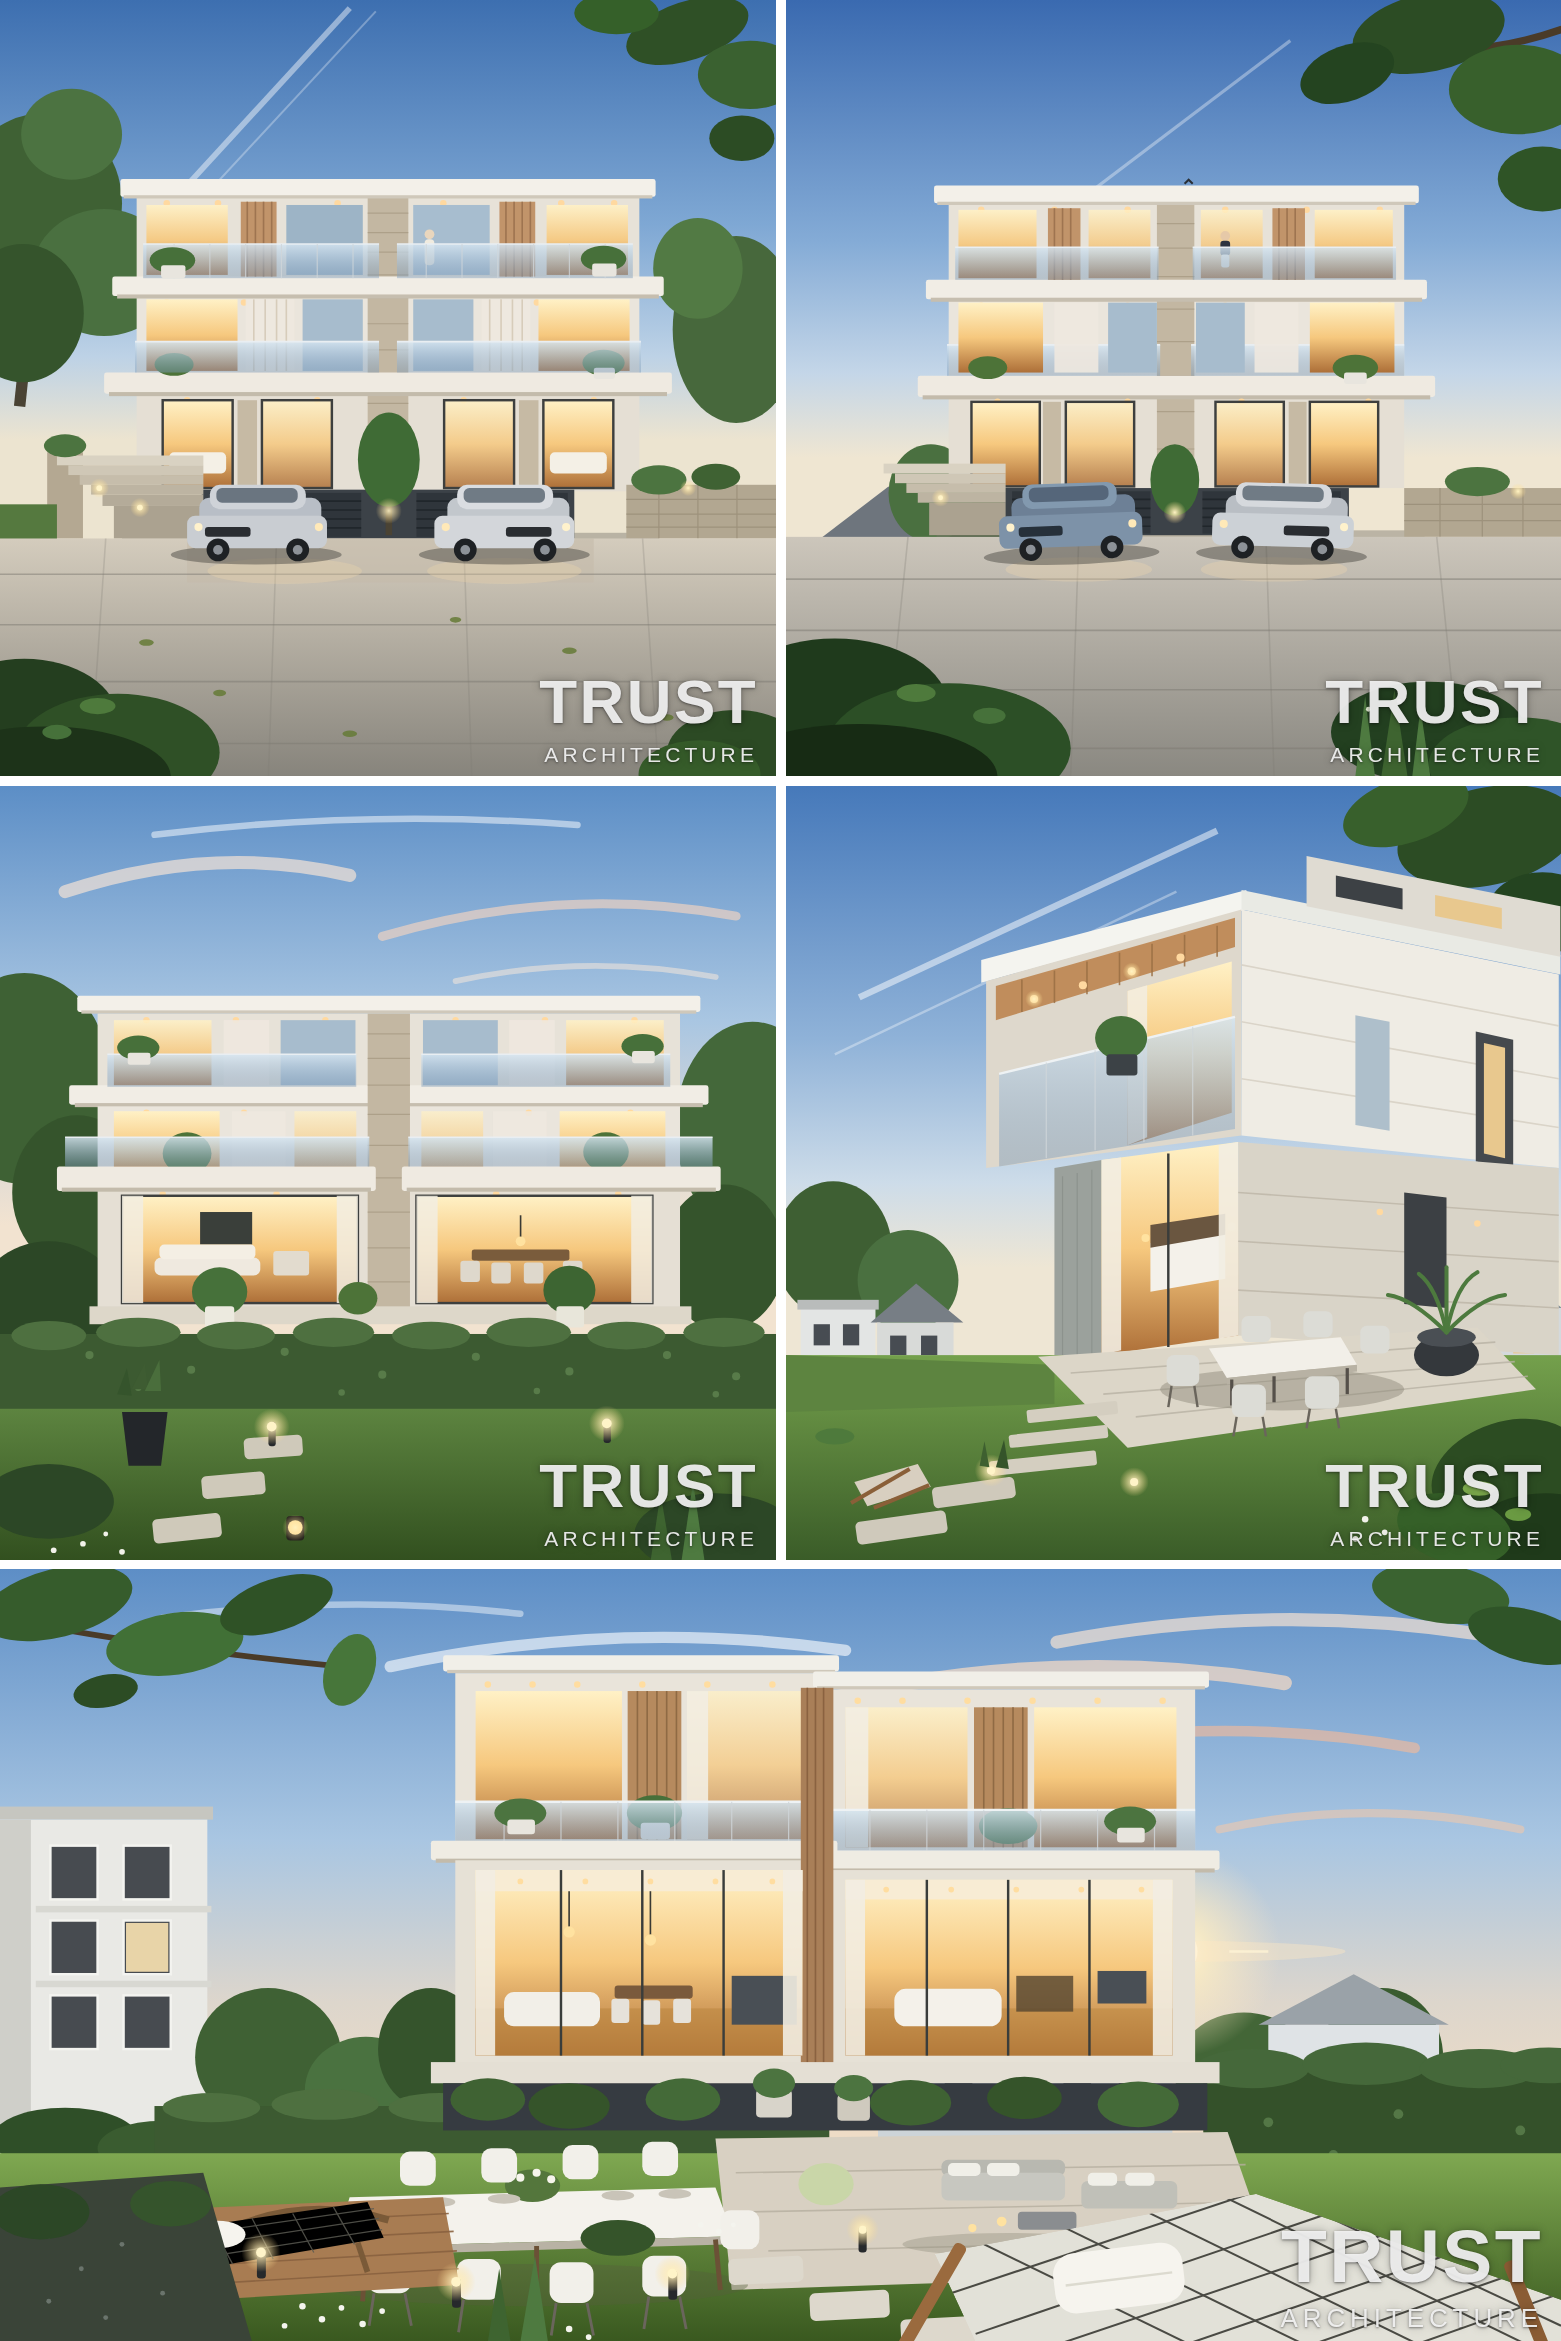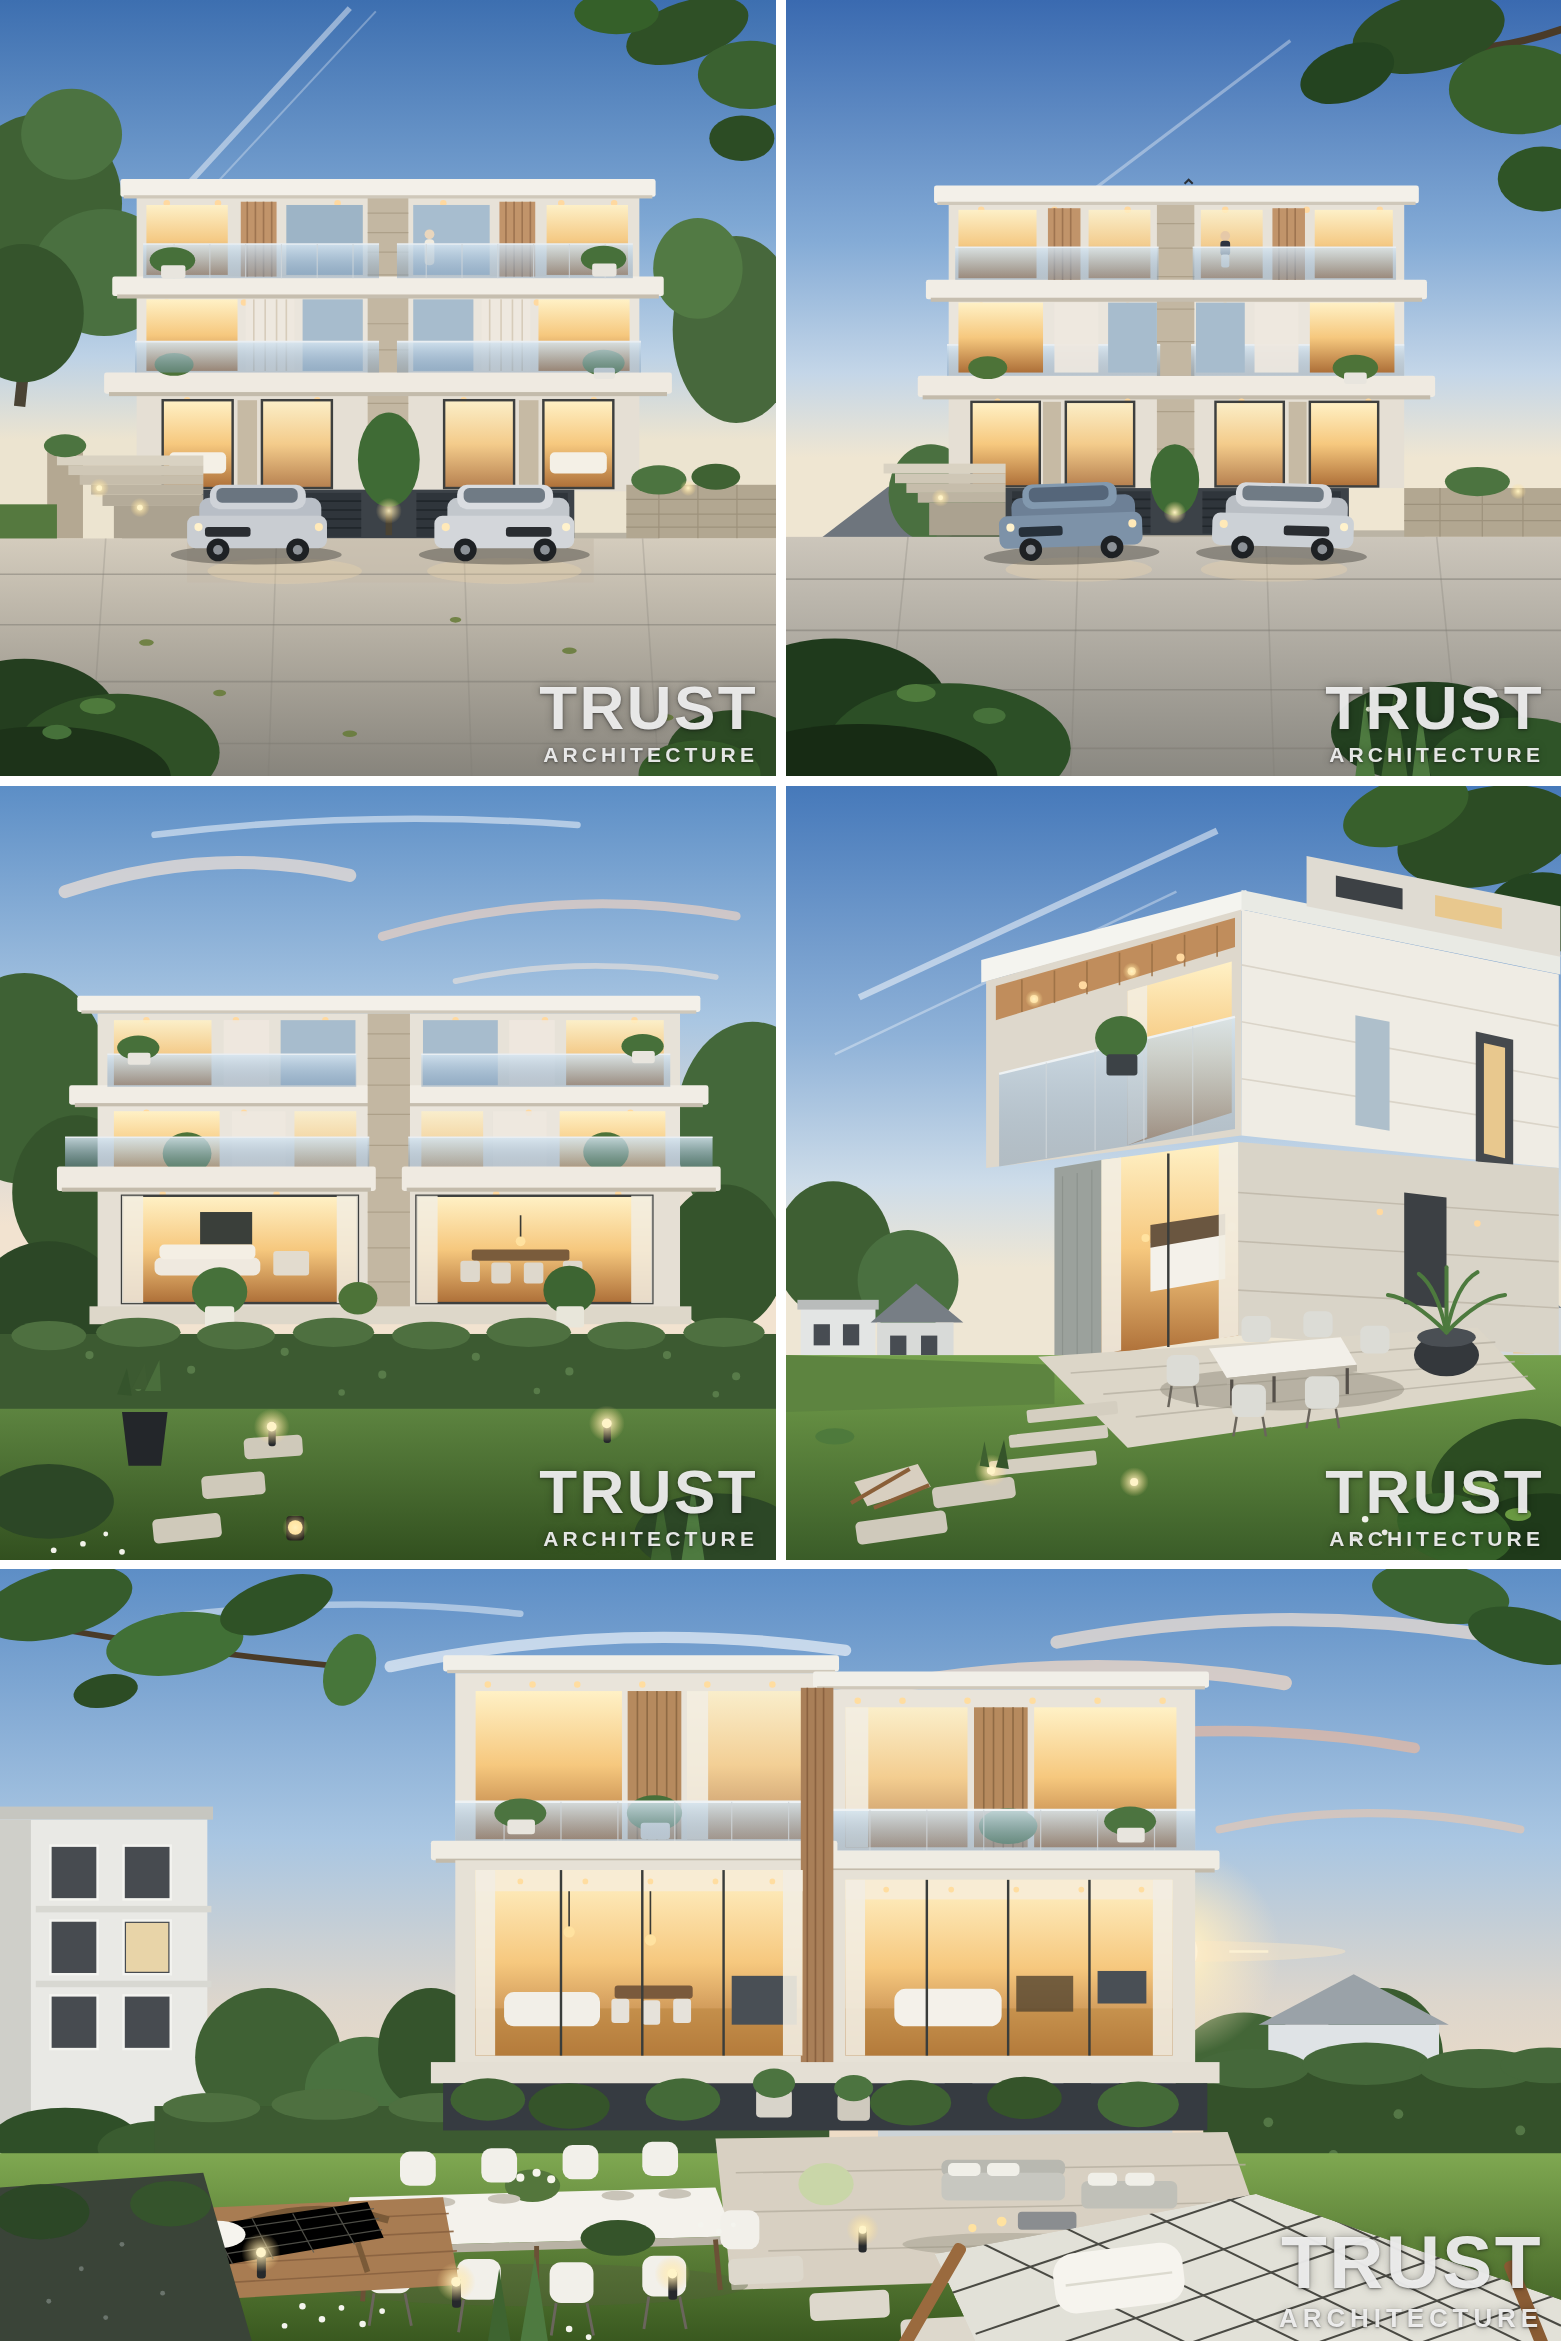--- a/index.html
+++ b/index.html
@@ -9,21 +9,21 @@
   .p1{left:0;top:0;width:776px;height:776px}
   .p2{left:786px;top:0;width:776px;height:776px}
   .p3{left:0;top:786px;width:776px;height:774px}
   .p4{left:786px;top:786px;width:776px;height:774px}
   .p5{left:0;top:1569px;width:1561px;height:773px}
   .panel svg{display:block;width:100%;height:100%}
   .wm{position:absolute;right:18px;bottom:11.4px;text-align:right;line-height:1;
       color:rgba(243,243,243,.93);
       text-shadow:0 0.8px 2.4px rgba(15,15,15,.5),0 0 9.8px rgba(0,0,0,.28)}
   .wm-top{font-size:62px;font-weight:bold;letter-spacing:2.4px}
-  .wm-sub{font-size:21px;font-weight:bold;letter-spacing:4.1px;margin-top:5px}
+  .wm-sub{font-size:21px;font-weight:normal;letter-spacing:4.1px;margin-top:11px}
   .p5 .wm-top{font-size:75px}
   .p5 .wm-sub{font-size:26px;letter-spacing:4.9px}
 </style>
 </head>
 <body>
 
 <figure class="panel p1" aria-label="Front elevation of modern three-storey duplex at dusk, driveway with two silver cars, stone stairs left, trees framing">
 <svg viewBox="0 0 954 954" preserveAspectRatio="none">
 <defs>
   <linearGradient id="p1sky" x1="0" y1="0" x2="0" y2="1">

